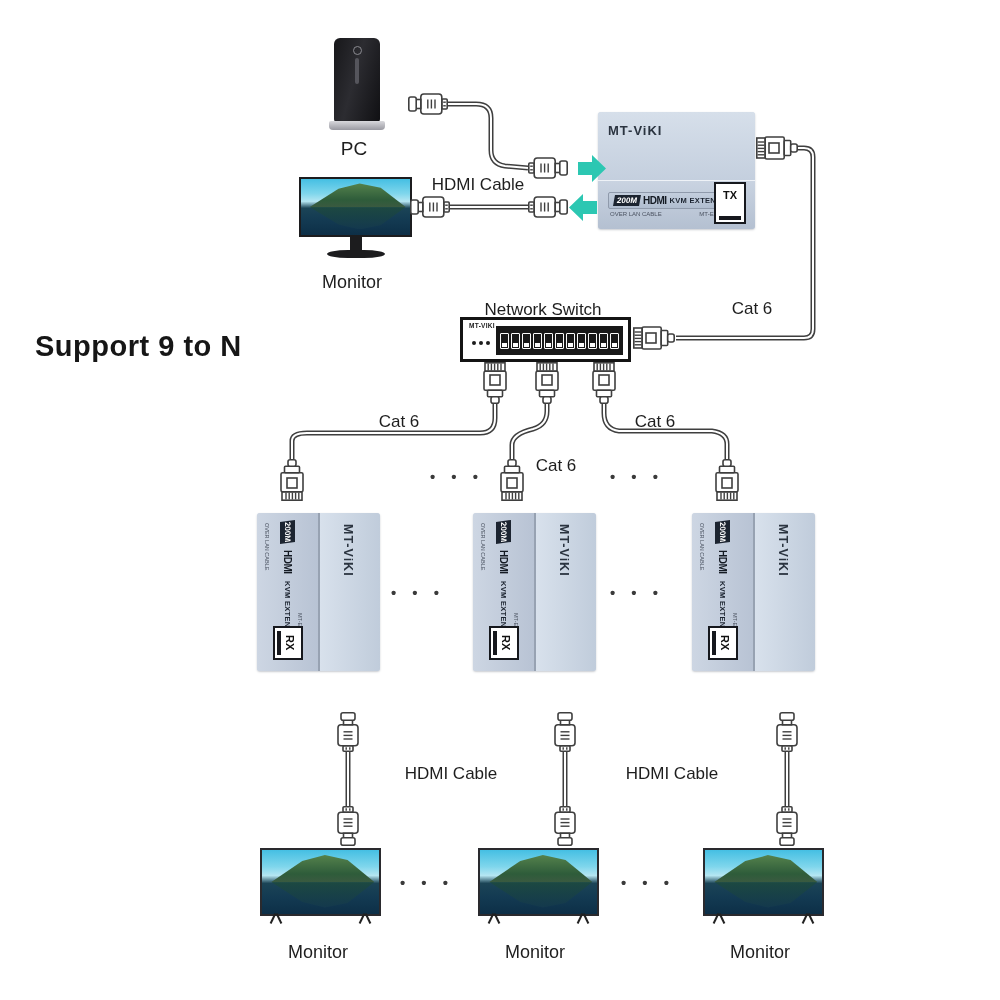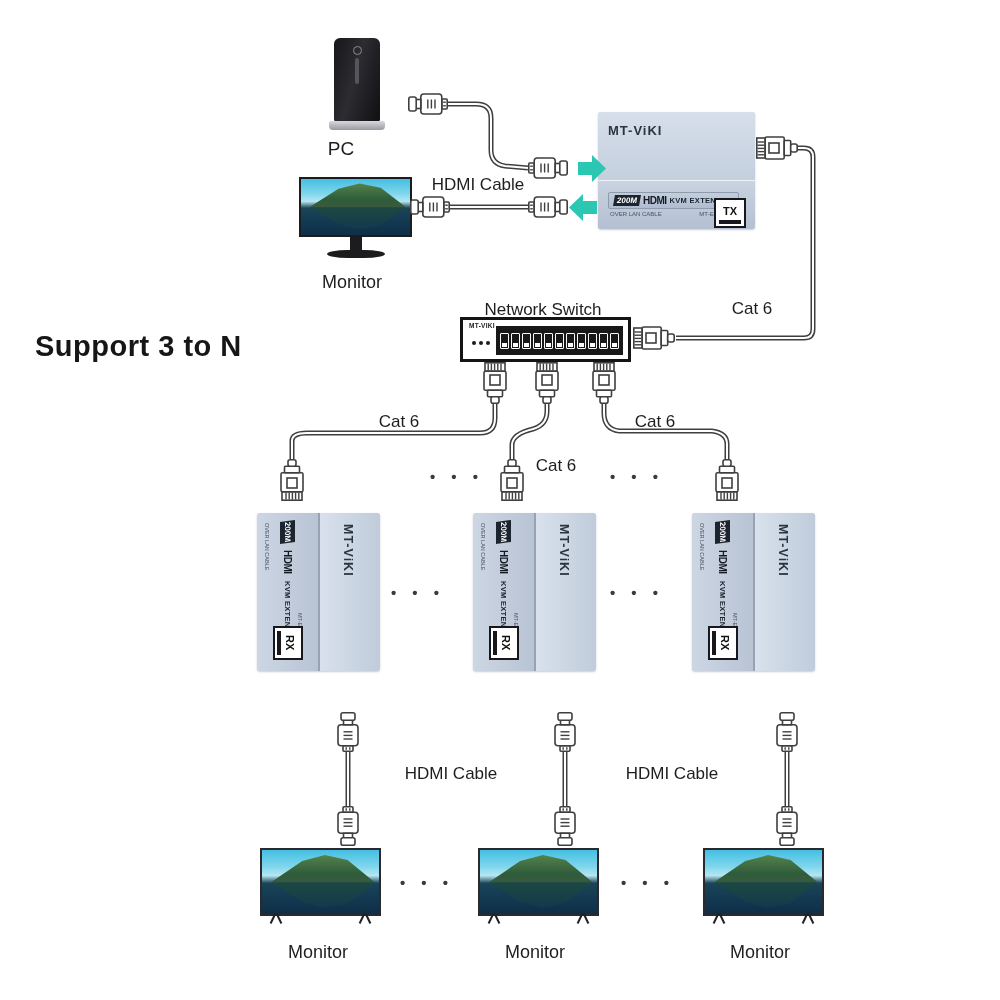--- a/index.html
+++ b/index.html
@@ -53,21 +53,21 @@
     background:linear-gradient(180deg,#c9d3e1,#b4c0d1);border-radius:0 0 3px 3px;}
   .lbl-row{position:absolute;left:10px;top:11px;display:flex;align-items:center;gap:3px;
     padding:2px 5px;background:linear-gradient(#c3cedd,#b0bdcf);border:1px solid #8f9aab;border-radius:2px;}
   .b200{background:#1c2430;color:#fff;font-size:8px;font-weight:bold;padding:1px 3px;transform:skewX(-10deg);}
   .hdmi-w{font-size:10px;font-weight:900;color:#141a23;letter-spacing:-.5px;}
   .kvm-w{font-size:7.5px;font-weight:bold;color:#1c2430;letter-spacing:.3px;}
   .sub-row{position:absolute;left:12px;top:30px;width:118px;display:flex;justify-content:space-between;
     font-size:6px;color:#4a5260;}
   .io-badge{position:absolute;background:#fff;border:2px solid #16181d;display:flex;align-items:center;
     justify-content:center;font-weight:bold;font-size:11px;color:#111;}
-  .tx-badge{right:9px;top:17px;width:28px;height:22px;padding-bottom:4px;}
+  .tx-badge{right:9px;top:1px;width:28px;height:22px;padding-bottom:16px;}
   .tx-badge .badge-bar{position:absolute;left:3px;right:3px;bottom:2px;height:4px;background:#16181d;}
   
   .rx-strip{position:absolute;left:0;top:0;bottom:0;width:61px;border-right:2px solid #97a2b2;
     background:linear-gradient(90deg,#cdd6e3,#b8c3d4);border-radius:3px 0 0 3px;}
   .v-main{position:absolute;left:21px;top:8px;writing-mode:vertical-rl;}
   .v-main span{display:inline-block;}
   .v-main .b200{transform:skewY(-8deg);margin-bottom:3px;}
   .v-main .hdmi-w{margin-bottom:3px;}
   .v-sub{position:absolute;left:7px;top:10px;writing-mode:vertical-rl;font-size:5.5px;color:#4a5260;}
   .v-model{position:absolute;left:40px;top:100px;writing-mode:vertical-rl;font-size:5.5px;color:#4a5260;}
@@ -90,23 +90,23 @@
   .wireO{fill:none;stroke:#3f3f3f;stroke-width:5;}
   .wireI{fill:none;stroke:#ffffff;stroke-width:2;}
   .cs{fill:#fff;stroke:#3f3f3f;stroke-width:1.6;}
   .cl{stroke:#3f3f3f;stroke-width:1.4;}
 </style>
 </head>
 <body>
 
 <div id="stage">
 
-  <div class="title" style="left:35px;top:330px">Support 3 to N</div>
-
-  <div class="lbl big" style="left:341px;top:138px">PC</div>
+  <div class="title" style="left:35px;top:330px">Support 9 to N</div>
+
+  <div class="lbl big" style="left:354px;top:138px">PC</div>
   <div class="lbl m18" style="left:352px;top:272px">Monitor</div>
   <div class="lbl" style="left:478px;top:175px">HDMI Cable</div>
   <div class="lbl" style="left:543px;top:300px">Network Switch</div>
   <div class="lbl" style="left:752px;top:299px">Cat 6</div>
   <div class="lbl" style="left:399px;top:412px">Cat 6</div>
   <div class="lbl" style="left:556px;top:456px">Cat 6</div>
   <div class="lbl" style="left:655px;top:412px">Cat 6</div>
   <div class="lbl" style="left:451px;top:764px">HDMI Cable</div>
   <div class="lbl" style="left:672px;top:764px">HDMI Cable</div>
   <div class="lbl m18" style="left:318px;top:942px">Monitor</div>

